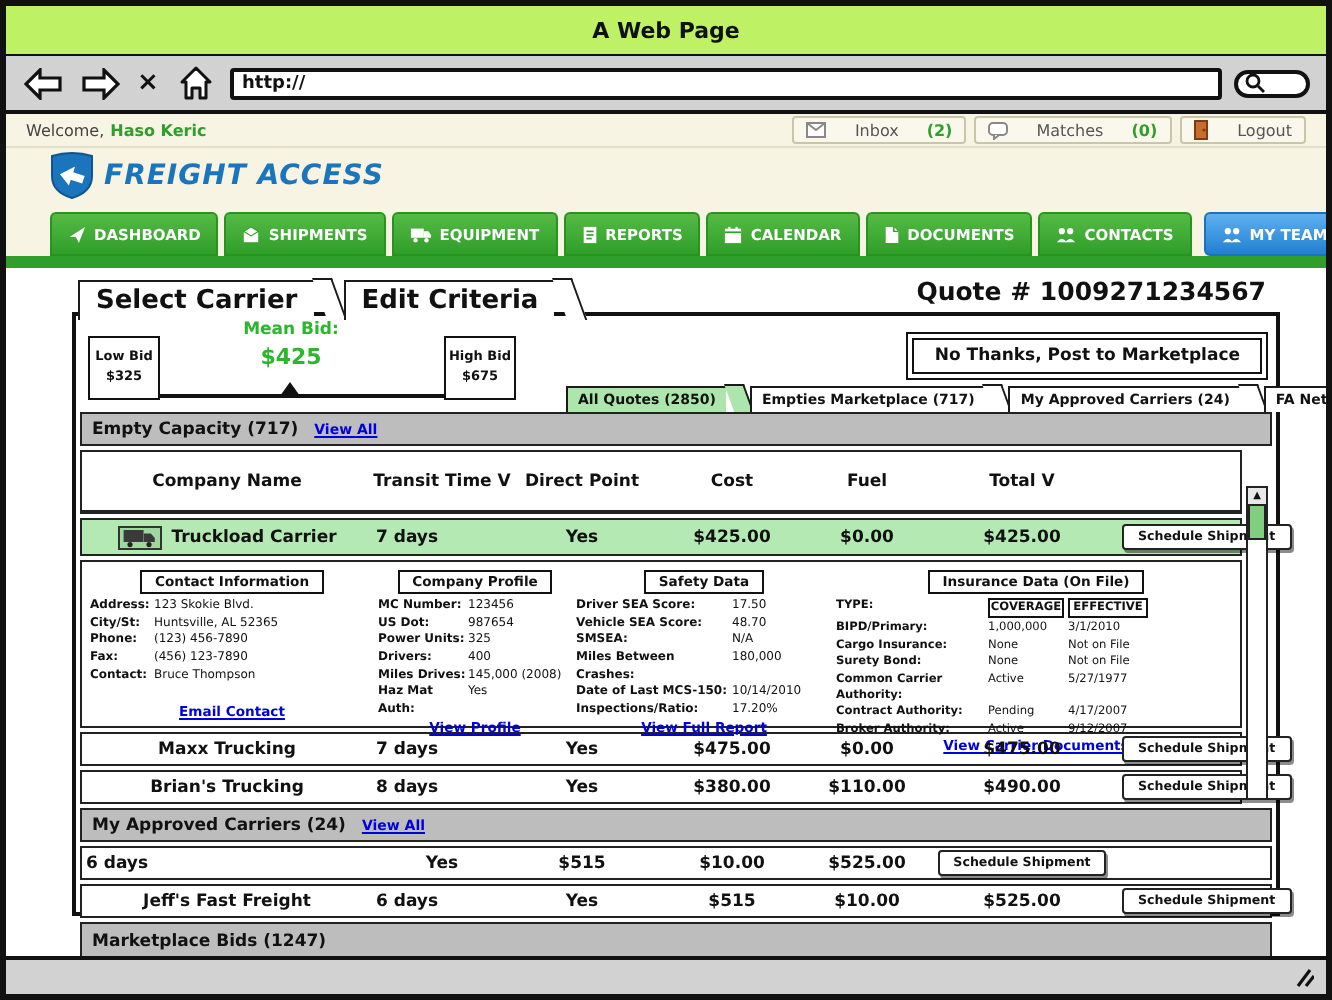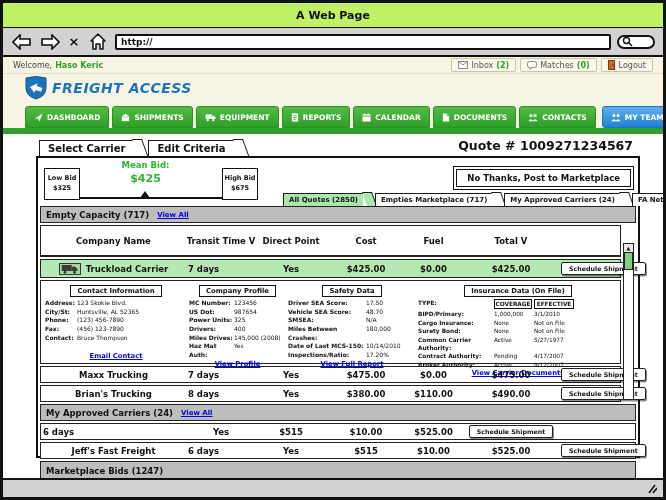--- a/index.html
+++ b/index.html
@@ -13,36 +13,36 @@
   .navbtn { width:22px; height:18px; display:flex; align-items:center; justify-content:center; cursor:pointer; }
   .xbtn { font-size:13px; font-weight:bold; color:#111; width:14px; text-align:center; }
   .urlbox { flex:1; height:16px; border:2px solid #111; background:#fff; border-radius:2px; font-size:9px; font-weight:bold; padding:0 4px; font-family:"DejaVu Sans", sans-serif; color:#111; outline:none; }
   .searchpill { width:38px; height:14px; border:2px solid #111; border-radius:8px; background:#fff; display:flex; align-items:center; padding-left:3px; }
 
   
   .page { background:#fff; }
   .welcomebar { height:17px; background:#f7f4e3; border-bottom:1px solid #e3e0ca; display:flex; align-items:center; padding:0 10px; font-size:8px; color:#444; }
   .welcomebar .user { color:#2f9e2a; font-weight:bold; margin-left:3px; }
   .topbtns { margin-left:auto; display:flex; gap:4px; }
-  .topbtn { display:flex; align-items:center; gap:3px; background:#faf8ec; border:1px solid #c9c6a8; border-radius:2px; padding:1px 6px; font-size:8px; color:#555; cursor:pointer; }
+  .topbtn { display:flex; align-items:center; gap:14px; background:#faf8ec; border:1px solid #c9c6a8; border-radius:2px; padding:1px 6px; font-size:8px; color:#555; cursor:pointer; }
   .topbtn .cnt { color:#2f9e2a; font-weight:bold; }
   .logobar { height:28px; background:#f7f4e3; display:flex; align-items:center; padding-left:22px; gap:5px; }
   .brandtext { color:#1b75bc; font-size:14px; font-weight:bold; font-style:italic; letter-spacing:0.5px; }
 
   
   .navbar { height:26px; background:#f7f4e3; display:flex; align-items:flex-end; padding:0 10px 0 22px; gap:3px; }
   .navtab { height:22px; display:flex; align-items:center; gap:4px; padding:0 8px; border-radius:3px 3px 0 0; background:linear-gradient(#55bb44,#2f9e2a); border:1px solid #28941f; color:#fff; font-size:7.5px; font-weight:bold; cursor:pointer; white-space:nowrap; }
   .navtab.blue { background:linear-gradient(#5fb0f0,#2280d0); border-color:#1c72bd; border-radius:3px; }
   .spacer { flex:1; }
   .navstrip { height:6px; background:#2f9e2a; }
 
   
   .content { position:relative; height:352px; background:#fff; }
   .pagetabs { position:absolute; left:36px; top:6px; display:flex; z-index:4; }
-  .wtab { position:relative; border:1.6px solid #1a1a1a; border-right:none; border-bottom:none; background:#fff; padding:2px 8px 2px 8px; margin-right:15px; font-size:10px; font-weight:bold; color:#111; cursor:pointer; white-space:nowrap; }
+  .wtab { position:relative; border:1.6px solid #1a1a1a; border-right:none; border-bottom:none; background:#fff; padding:2px 8px 2px 8px; margin-right:15px; font-size:13px; font-weight:bold; color:#111; cursor:pointer; white-space:nowrap; }
   .wtab::after { content:""; position:absolute; top:-1.6px; bottom:0; right:-9px; width:9px; background:inherit; border-top:1.6px solid #1a1a1a; border-right:1.6px solid #1a1a1a; transform:skewX(20deg); transform-origin:0 0; }
   .wtab.green { background:#ace6ac; }
   .quotenum { position:absolute; right:30px; top:4px; font-size:12.5px; font-weight:bold; color:#111; }
 
   
   .mainbox { position:absolute; left:33px; top:22px; width:604px; height:302px; border:2px solid #111; background:#fff; }
   .bidarea { position:relative; height:48px; }
   .bidbox { position:absolute; border:1.6px solid #111; background:#fff; width:36px; height:32px; display:flex; flex-direction:column; align-items:center; justify-content:center; font-size:6.5px; font-weight:bold; color:#111; line-height:1.5; }
   .bidbox.low { left:6px; top:10px; }
   .bidbox.high { left:184px; top:10px; }

